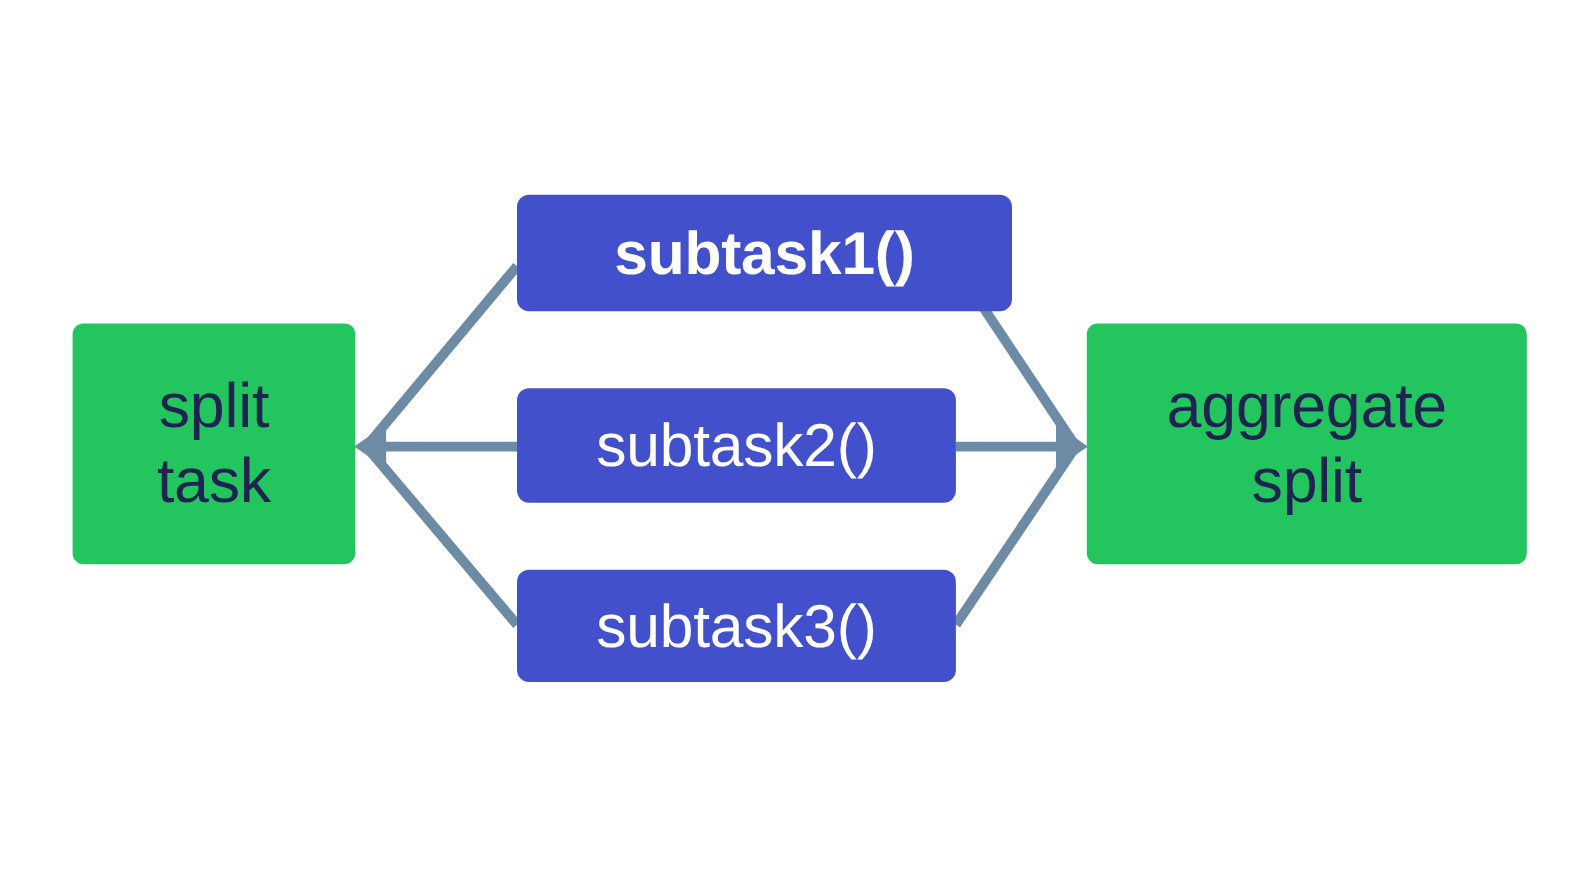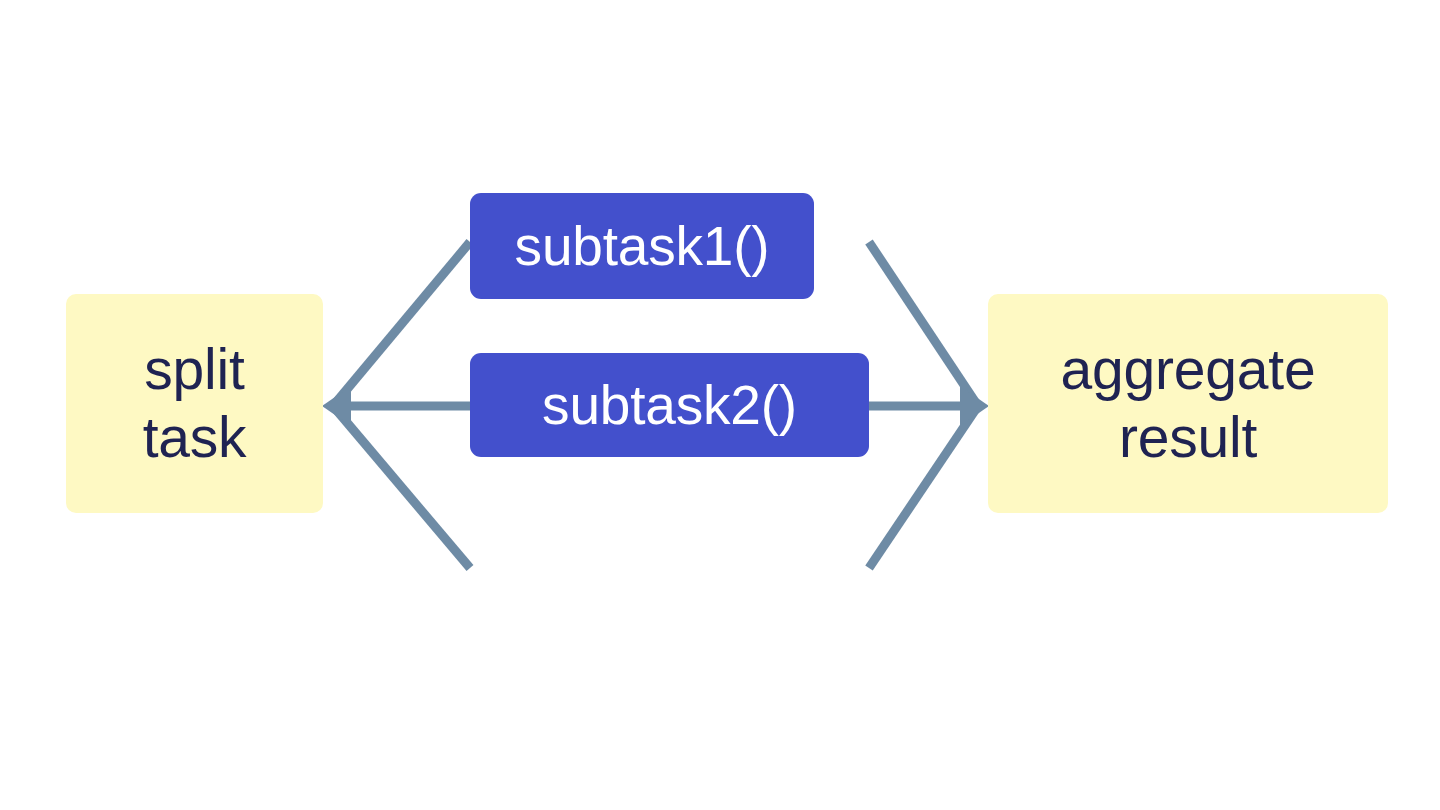--- a/index.html
+++ b/index.html
@@ -37,40 +37,40 @@
     align-items: center;
     justify-content: center;
     text-align: center;
     border-radius: 10px;
     line-height: 1.18;
     white-space: pre-line;
     z-index: 2;
   }
 
   .node-io {
-    background: #fef9c3;
+    background: #22c55e;
     color: #1f2352;
     font-size: 57px;
     font-weight: 400;
     letter-spacing: -0.2px;
   }
 
   .node-task {
     background: #4350cc;
     color: #ffffff;
     font-size: 55px;
     font-weight: 400;
     letter-spacing: -0.2px;
     border-radius: 11px;
   }
 
   
   #node-split     { left: 66px;  top: 294px; width: 257px; height: 219px; }
   #node-aggregate { left: 988px; top: 294px; width: 400px; height: 219px; }
-  #node-subtask1  { left: 470px; top: 193px; width: 344px; height: 106px; }
+  #node-subtask1  { left: 470px; top: 177px; width: 450px; height: 106px; font-weight: bold; }
   #node-subtask2  { left: 470px; top: 353px; width: 399px; height: 104px; text-align: right; }
   #node-subtask3  { left: 470px; top: 518px; width: 399px; height: 102px; }
 </style>
 </head>
 <body>
 
 <div id="canvas">
 
   <svg id="connectors" viewBox="0 0 1440 810" width="1440" height="810" xmlns="http://www.w3.org/2000/svg">
 
@@ -95,19 +95,22 @@
   </div>
 
   <div class="node node-task" id="node-subtask1">
     <span>subtask1()</span>
   </div>
 
   <div class="node node-task" id="node-subtask2">
     <span>subtask2()</span>
   </div>
 
+  <div class="node node-task" id="node-subtask3">
+    <span>subtask3()</span>
+  </div>
 
   <div class="node node-io" id="node-aggregate">
     <span>aggregate
-result</span>
+split</span>
   </div>
 
 </div>
 
 </body></html>

